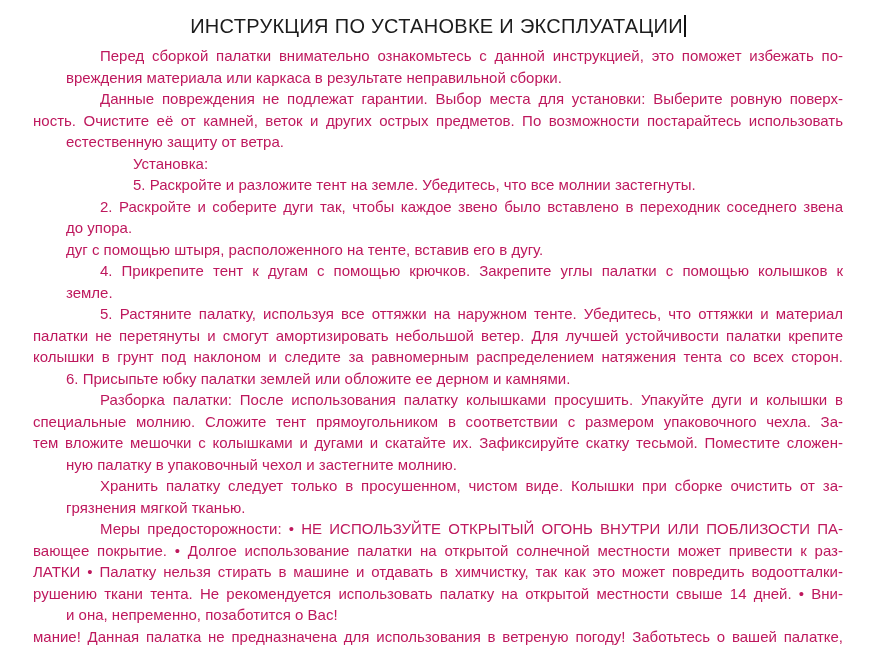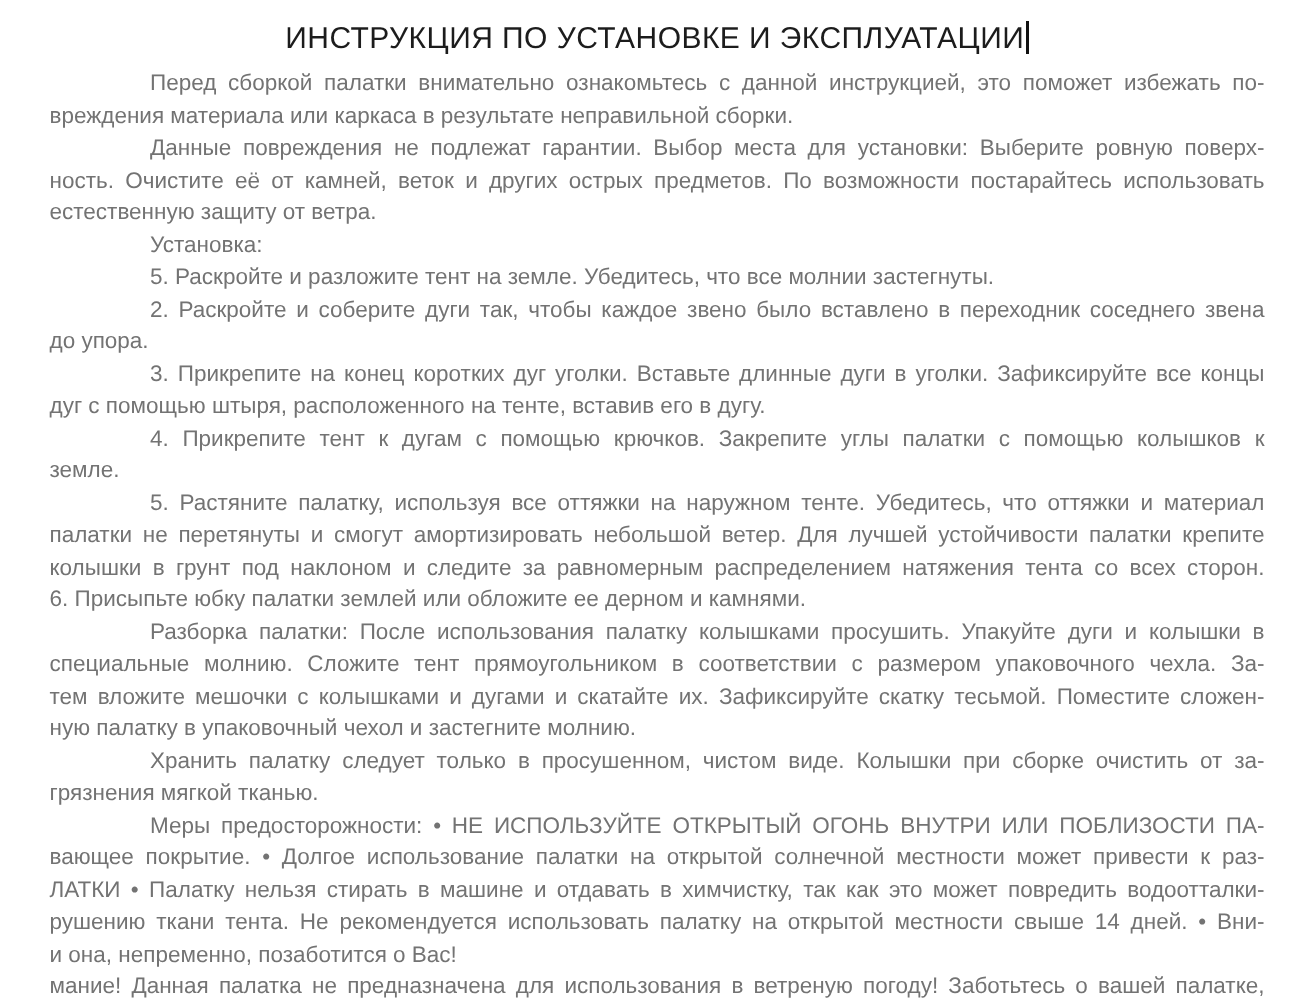--- a/index.html
+++ b/index.html
@@ -44,27 +44,27 @@
   }
   .doc-body { }
   .para {
     margin: 0;
     padding: 0;
   }
   .line {
     display: block;
     font-size: 15px;
     line-height: 21.5px;
-    color: #737373;
+    color: #be185d;
     text-align: justify;
     text-align-last: justify;
     white-space: normal;
   }
   .line.first { text-indent: 67px; }
-  .line.last  { text-align-last: left; }
+  .line.last  { text-align-last: left; margin-left: 33px; }
 </style>
 </head>
 <body>
 
 <div class="page">
   <h1 class="doc-title"><span>ИНСТРУКЦИЯ ПО УСТАНОВКЕ И ЭКСПЛУАТАЦИИ</span><span class="caret"></span></h1>
   <div class="doc-body">
       <p class="para">
         <span class="line first">Перед сборкой палатки внимательно ознакомьтесь с данной инструкцией, это поможет избежать по-</span>
         <span class="line last">вреждения материала или каркаса в результате неправильной сборки.</span>
@@ -78,21 +78,20 @@
         <span class="line first last">Установка:</span>
       </p>
       <p class="para">
         <span class="line first last">5. Раскройте и разложите тент на земле. Убедитесь, что все молнии застегнуты.</span>
       </p>
       <p class="para">
         <span class="line first">2. Раскройте и соберите дуги так, чтобы каждое звено было вставлено в переходник соседнего звена</span>
         <span class="line last">до упора.</span>
       </p>
       <p class="para">
-        <span class="line first">3. Прикрепите на конец коротких дуг уголки. Вставьте длинные дуги в уголки. Зафиксируйте все концы</span>
         <span class="line last">дуг с помощью штыря, расположенного на тенте, вставив его в дугу.</span>
       </p>
       <p class="para">
         <span class="line first">4. Прикрепите тент к дугам с помощью крючков. Закрепите углы палатки с помощью колышков к</span>
         <span class="line last">земле.</span>
       </p>
       <p class="para">
         <span class="line first">5. Растяните палатку, используя все оттяжки на наружном тенте. Убедитесь, что оттяжки и материал</span>
         <span class="line">палатки не перетянуты и смогут амортизировать небольшой ветер. Для лучшей устойчивости палатки крепите</span>
         <span class="line">колышки в грунт под наклоном и следите за равномерным распределением натяжения тента со всех сторон.</span>

